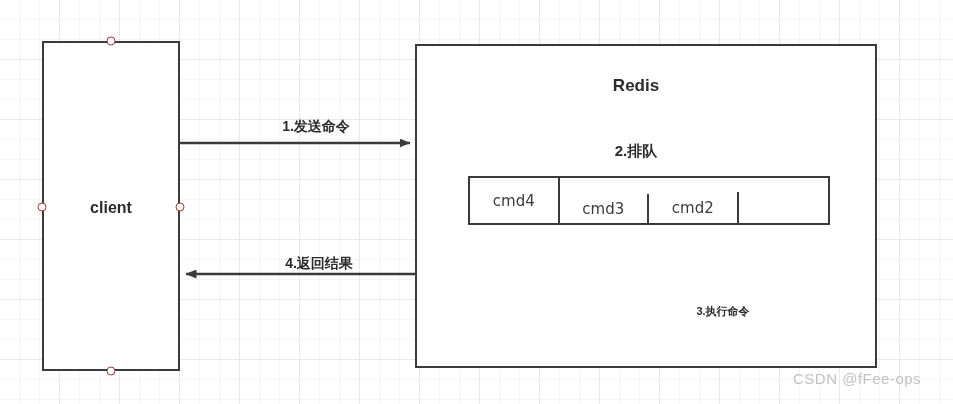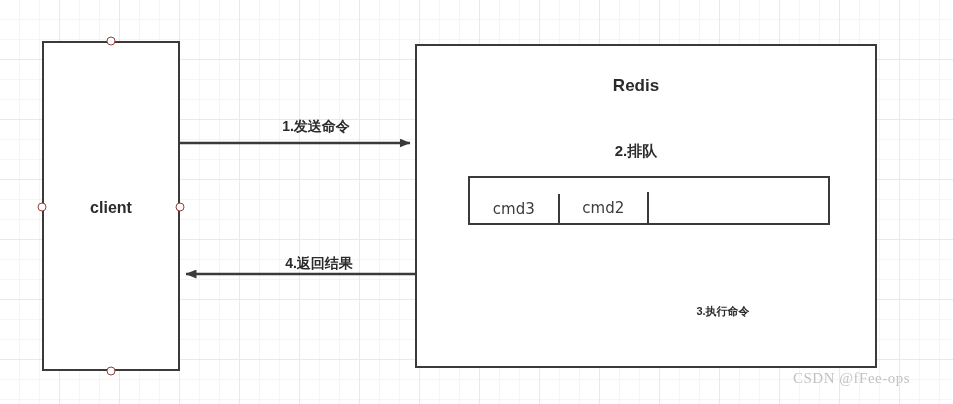--- a/index.html
+++ b/index.html
@@ -79,21 +79,21 @@
     box-sizing: border-box;
     border: 1.4px solid #a23b3b;
     border-radius: 50%;
     background: #ffffff;
     transform: translate(-50%, -50%);
   }
   .watermark {
     position: absolute;
     color: #c2c2c2;
     font-size: 15px;
-    font-family: Liberation Serif, serif;
+    font-family: Liberation Sans, sans-serif;
     white-space: nowrap;
     letter-spacing: 0.5px;
     text-align: center;
   }
 </style>
 </head>
 <body>
 
 <div id="canvas">
 
@@ -119,20 +119,21 @@
 
   <div class="node-box" style="left:42px; top:41px; width:138px; height:330px;"></div>
   <div class="node-label" style="left:111px; top:208px; font-size:16px;">client</div>
 
   <div class="node-box" style="left:415px; top:44px; width:462px; height:324px;"></div>
   <div class="node-label" style="left:636px; top:86px; font-size:17px;">Redis</div>
 
   <div class="node-label" style="left:636px; top:151px; font-size:15px;">2.排队</div>
 
   <div class="queue-table" style="left:468px; top:176px; width:362px; height:49px;">
+    <div class="queue-cell" style="width:25%;">cmd4</div>
     <div class="queue-cell" style="width:25%;margin-top:16px;">cmd3</div>
     <div class="queue-cell" style="width:25%;margin-top:14px;">cmd2</div>
   </div>
 
   <div class="node-label" style="left:723px; top:311px; font-size:11px;">3.执行命令</div>
 
   <div class="edge-label" style="left:290px; top:127px;margin-left:26px;">1.发送命令</div>
   <div class="edge-label" style="left:299px; top:264px;margin-left:20px;">4.返回结果</div>
 
   <div class="conn-dot" style="left:111px; top:41px;"></div>

